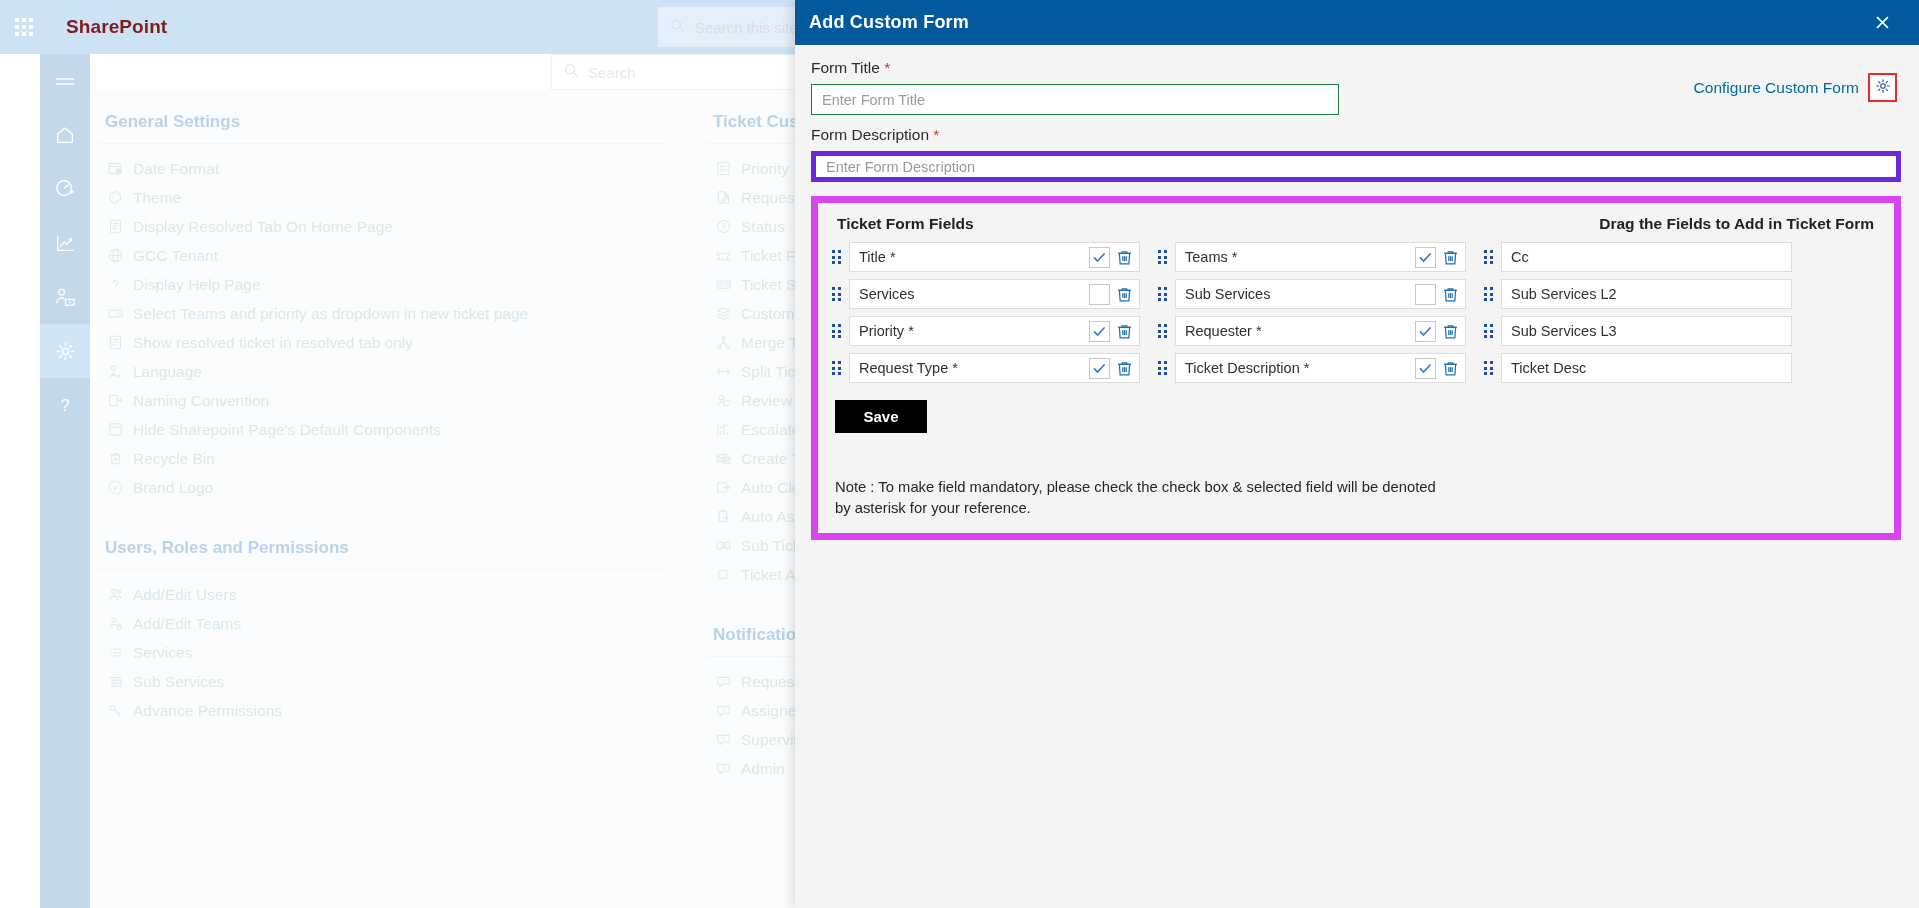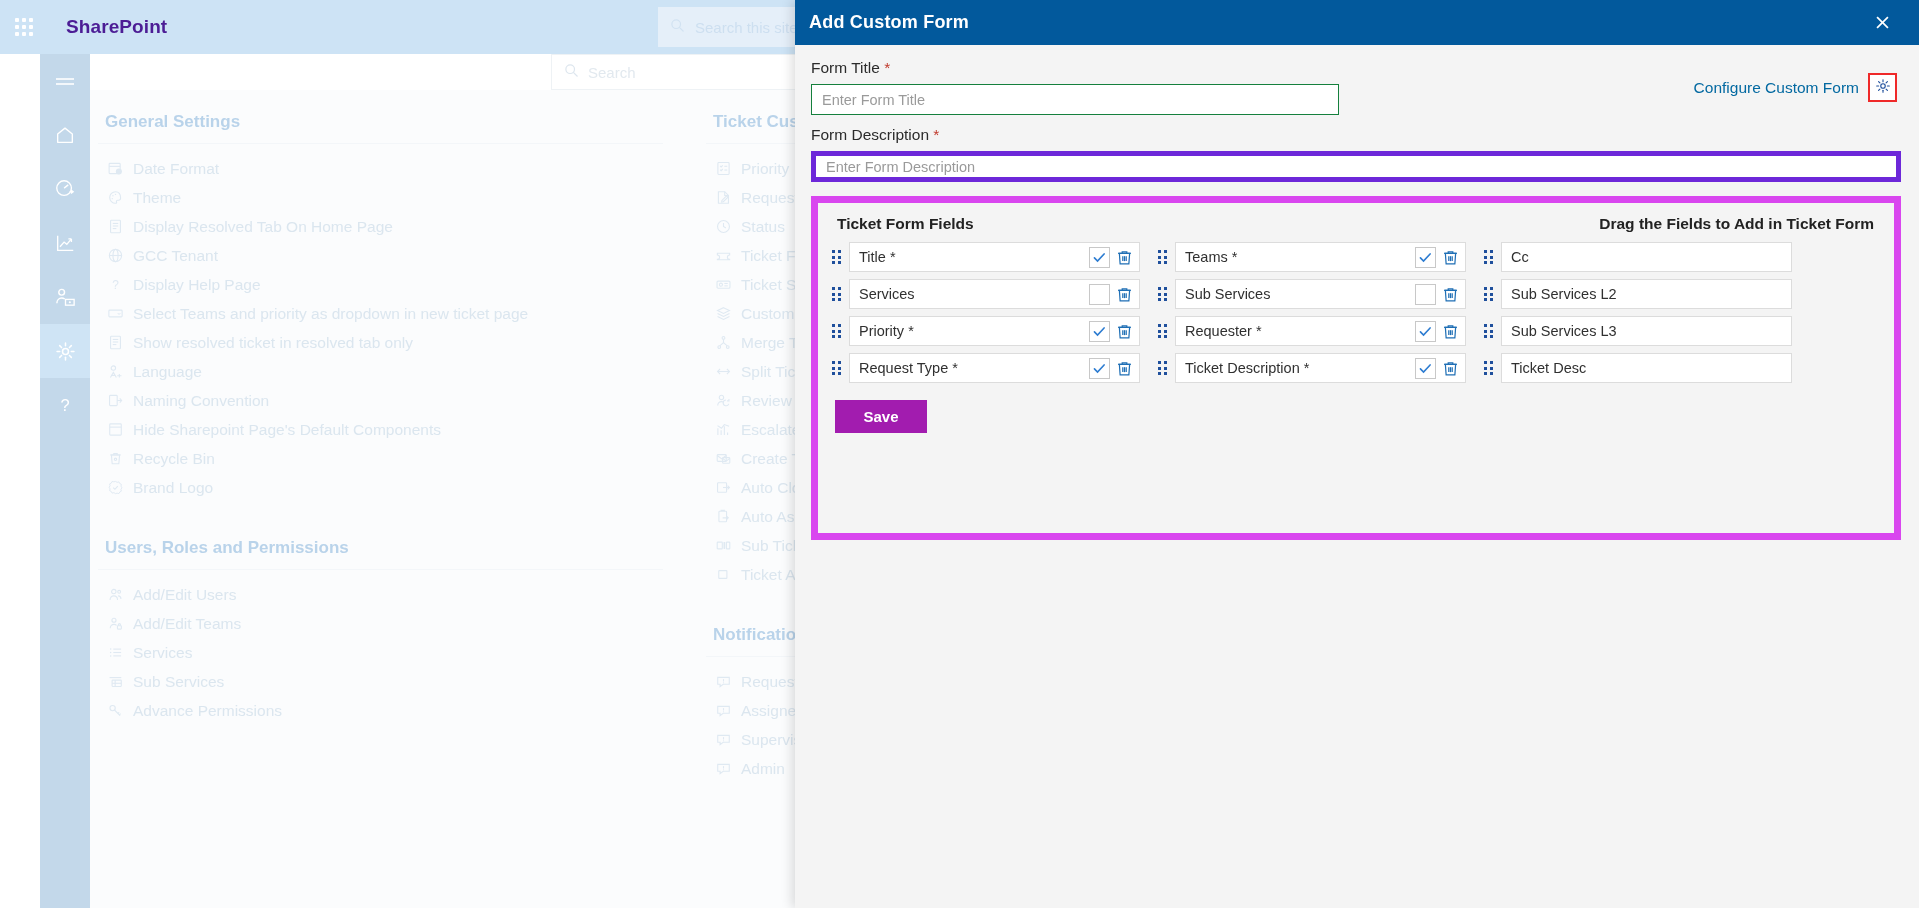--- a/index.html
+++ b/index.html
@@ -25,21 +25,21 @@
   #waffle {
     width: 48px; height: 54px;
     display: flex; align-items: center; justify-content: center;
   }
   #waffle .dots {
     display: grid; grid-template-columns: repeat(3, 4px);
     grid-template-rows: repeat(3, 4px); gap: 3px;
   }
   #waffle .dots i { width: 4px; height: 4px; background: #fff; border-radius: 1px; display: block; }
   #sp-brand {
-    color: #4c1d95; font-size: 19px; font-weight: 600; margin-left: 18px;
+    color: #7f1d1d; font-size: 19px; font-weight: 600; margin-left: 18px;
     letter-spacing: .1px;
   }
   #suite-search {
     position: absolute; left: 658px; top: 7px; width: 445px; height: 40px;
     background: #e5eff9; display: flex; align-items: center; padding: 0 12px;
     color: #cddff0; font-size: 15px;
   }
   #suite-search .mg { margin-right: 10px; opacity: .8; }
 
   
@@ -175,21 +175,21 @@
   .field-name { font-size: 14.5px; color: #303030; white-space: nowrap; }
   .field-ctrls { margin-left: auto; display: flex; align-items: center; gap: 5px; }
   .cbox {
     width: 21px; height: 21px; border: 1px solid #c8c8c8; background: #fff;
     display: flex; align-items: center; justify-content: center; cursor: pointer;
   }
   .trash { width: 19px; height: 19px; cursor: pointer; display: block; }
 
   #save-btn {
     margin-top: 17px; margin-left: 3px;
-    width: 92px; height: 33px; background: #a21caf; color: #fff;
+    width: 92px; height: 33px; background: #000000; color: #fff;
     border: none; font-size: 15px; font-weight: 600; cursor: pointer;
     font-family: "Liberation Sans", sans-serif;
     display: flex; align-items: center; justify-content: center;
   }
   #note {
     margin-top: 44px; margin-left: 3px; width: 620px;
     font-size: 14.8px; color: #262626; line-height: 1.42;
   }
 </style>
 </head>
@@ -1042,16 +1042,17 @@
               <i></i>
               <i></i>
               <i></i>
             </span>
             <div class="field-box">
               <span class="field-name">Ticket Desc</span>
             </div>
           </div>
         </div>
       <button id="save-btn">Save</button>
+      <div id="note">Note : To make field mandatory, please check the check box &amp; selected field will be denoted by asterisk for your reference.</div>
     </div>
 
   </div>
 </div>
 
 </body></html>

